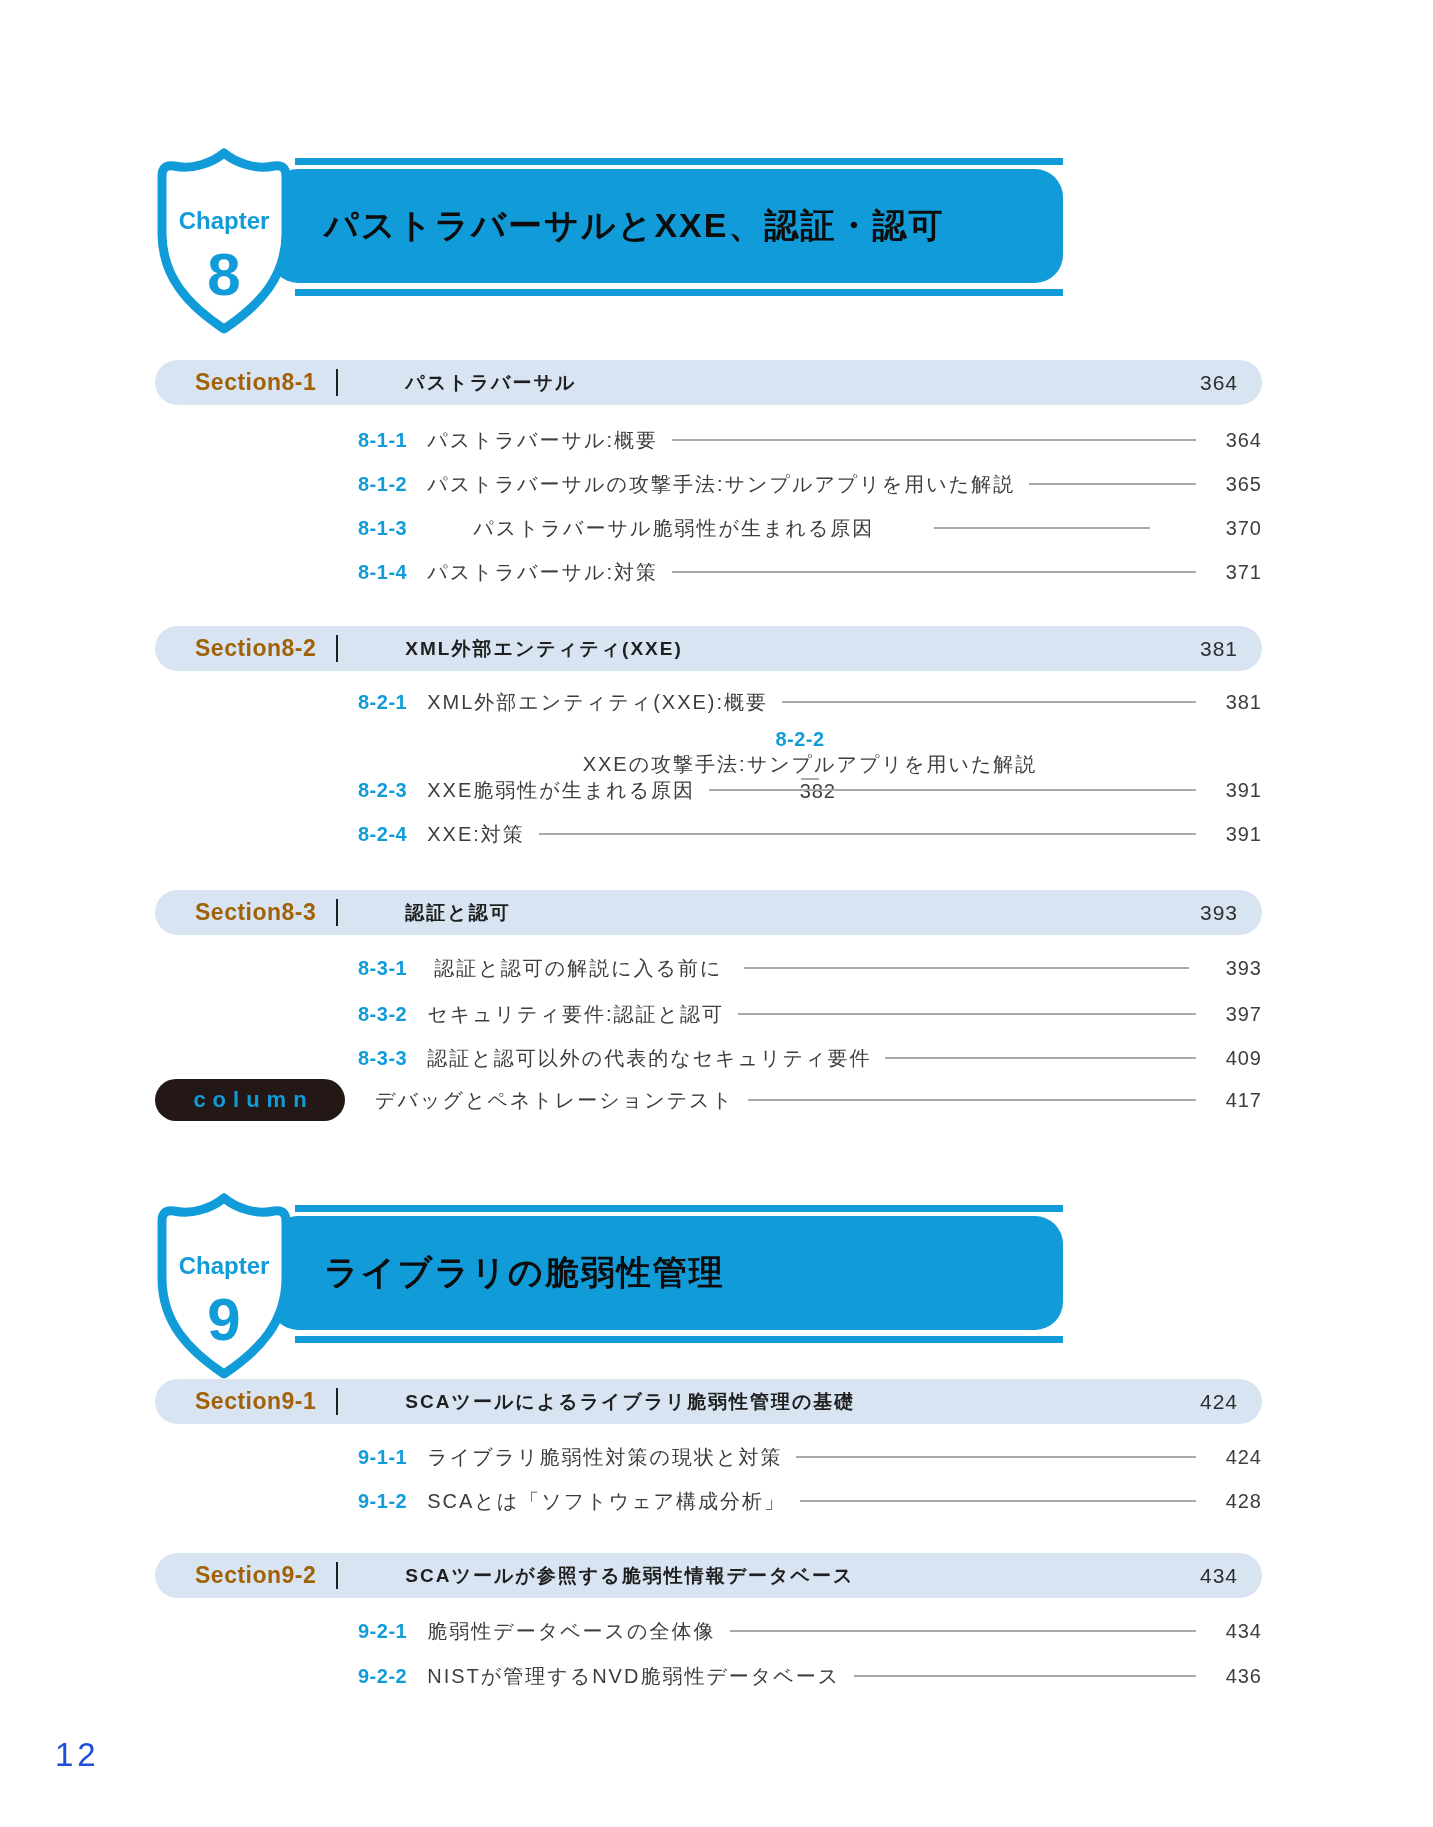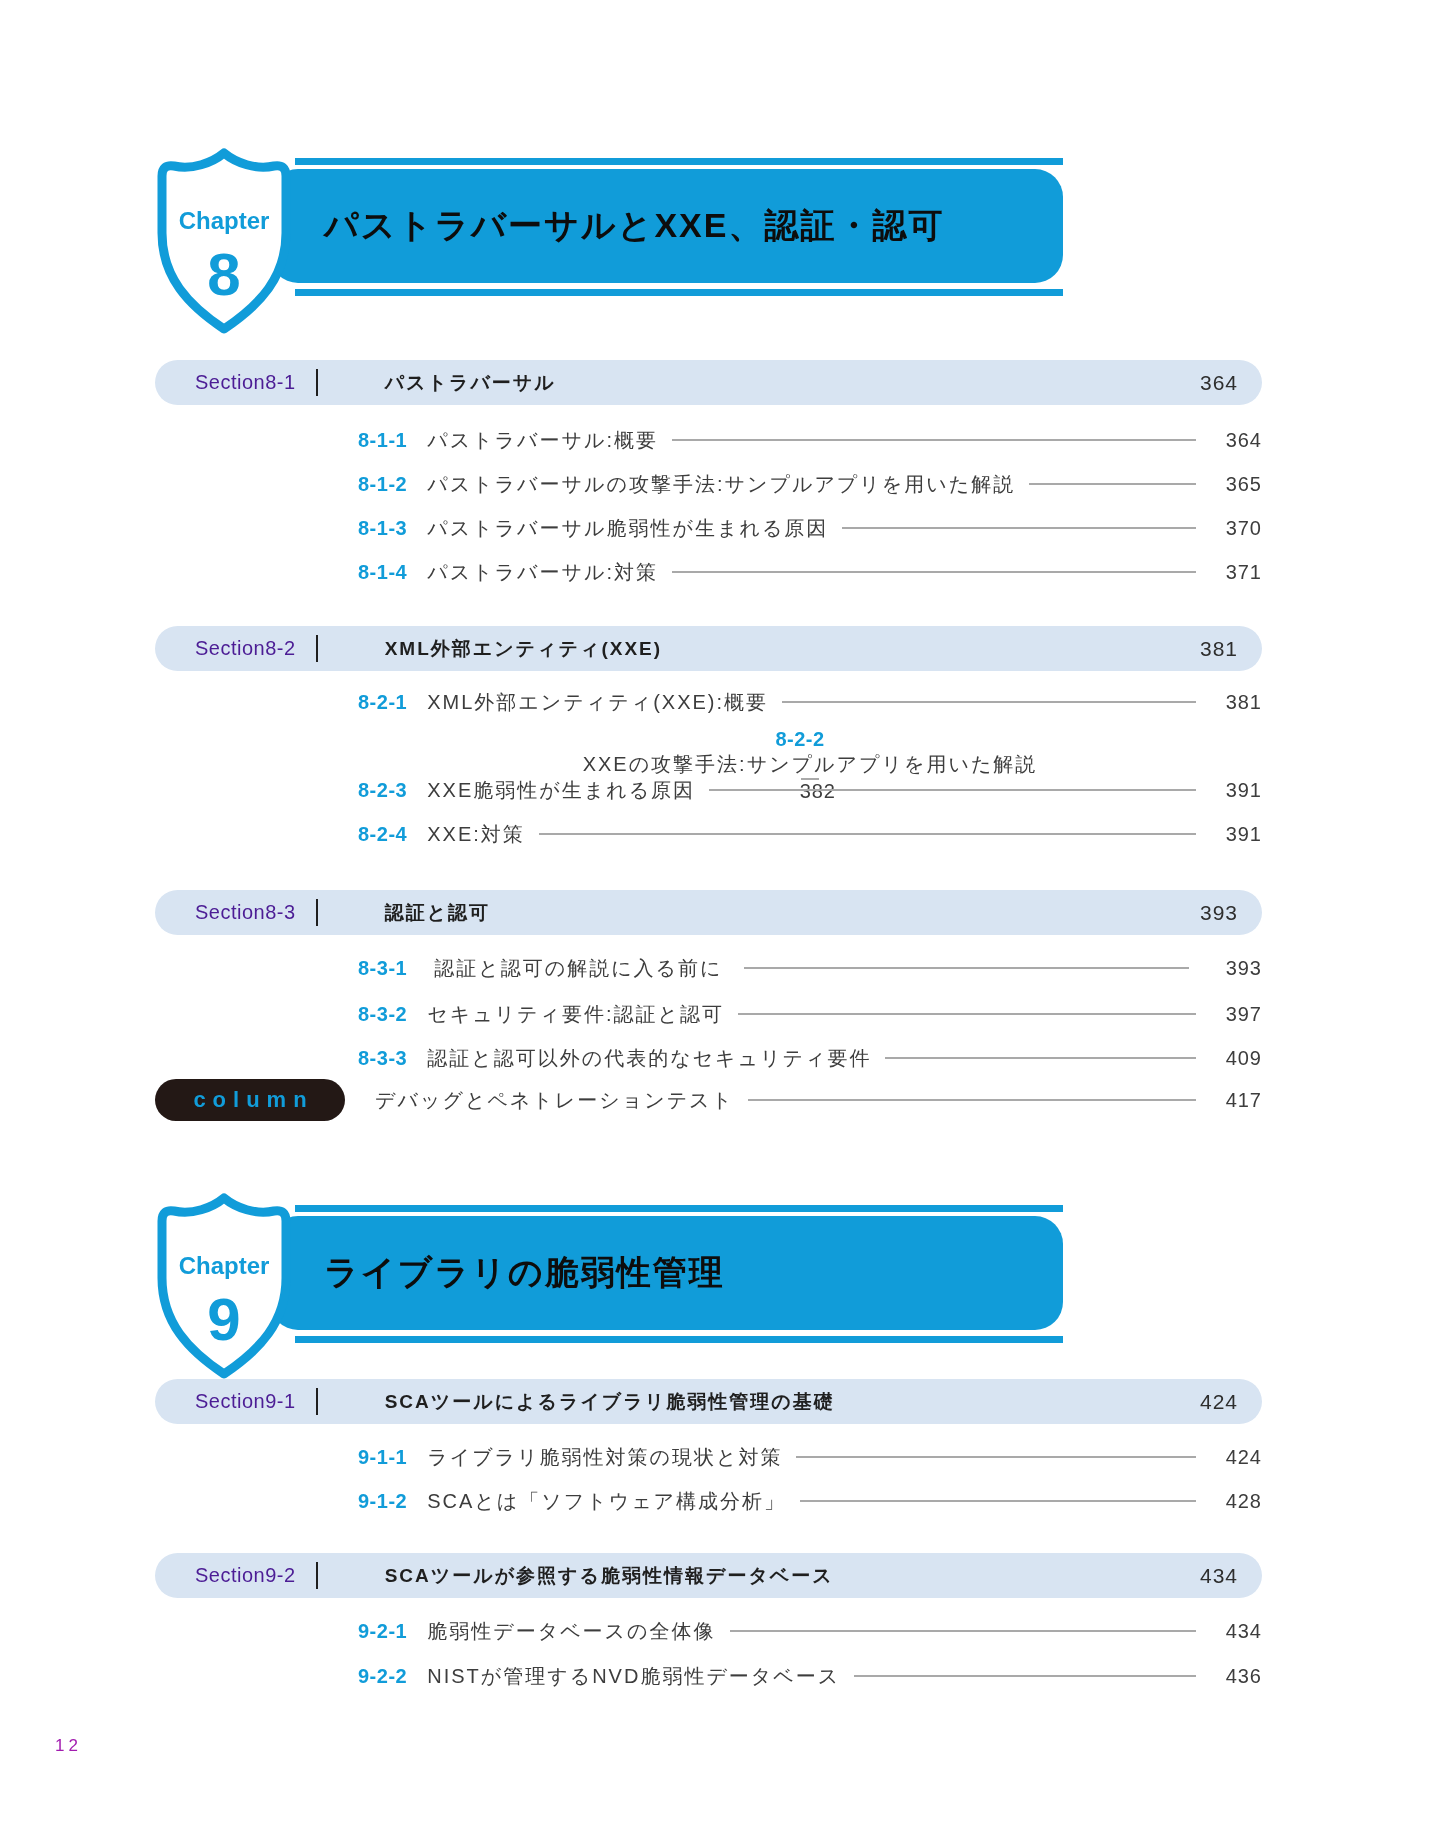--- a/index.html
+++ b/index.html
@@ -9,42 +9,42 @@
   
   .bline{position:absolute;height:7px;background:#119cd9;z-index:1;}
   .banner{position:absolute;left:270px;width:793px;height:114px;background:#119cd9;
           border-radius:28px;z-index:1;display:flex;align-items:center;}
   .btitle{font-size:34px;font-weight:900;color:#0d0d0d;letter-spacing:2px;padding-left:54px;}
   .shield{position:absolute;left:146px;width:156px;height:200px;z-index:2;}
 
   
   .pill{position:absolute;left:155px;width:1107px;height:45px;background:#d8e4f2;border-radius:23px;
         display:flex;align-items:center;padding:0 24px 0 40px;box-sizing:border-box;z-index:1;}
-  .slabel{font-size:20px;font-weight:normal;color:#4c1d95;letter-spacing:0.5px;white-space:nowrap;}
+  .slabel{font-size:23px;font-weight:bold;color:#a16207;letter-spacing:0.5px;white-space:nowrap;}
   .vbar{width:2px;height:27px;background:#1f1f1f;margin:0 20px;flex:none;}
   .stitle{font-size:19px;font-weight:bold;color:#1f1f1f;letter-spacing:2px;white-space:nowrap;margin-left:47px;}
   .spg{margin-left:auto;font-size:21px;color:#2e2e2e;letter-spacing:1px;}
 
   
   .row{position:absolute;left:155px;width:1107px;height:36px;display:flex;align-items:center;
        padding-left:203px;box-sizing:border-box;}
   .no{font-weight:bold;color:#119cd9;font-size:20px;margin-right:20px;letter-spacing:0.5px;white-space:nowrap;}
   .ttl{font-size:20px;color:#3d3d3d;letter-spacing:2px;white-space:nowrap;}
   .lead{flex:1;border-top:2px solid #a9a9a9;margin:0 14px;height:0;min-width:18px;}
   .pg{min-width:52px;text-align:right;font-size:20px;color:#3d3d3d;letter-spacing:1px;}
 
   
   .colrow{position:absolute;left:155px;width:1107px;height:44px;display:flex;align-items:center;
           box-sizing:border-box;}
   .colbadge{width:190px;height:42px;background:#231815;border-radius:21px;flex:none;
             display:flex;align-items:center;justify-content:center;}
   .colbadge span{color:#119cd9;font-weight:bold;font-size:22px;letter-spacing:7px;padding-left:7px;}
   .colrow .ttl{margin-left:30px;}
 
-  .pagenum{position:absolute;left:55px;top:1736px;font-size:17px;color:#a21caf;letter-spacing:4px;}
+  .pagenum{position:absolute;left:55px;top:1736px;font-size:33px;color:#1d4ed8;letter-spacing:4px;}
 </style>
 </head>
 <body>
 
 <div id="page">
 
   <div class="bline" style="top:158px;left:295px;width:768px;"></div>
   <div class="banner" style="top:169px;">
     <div class="btitle">パストラバーサルとXXE、認証・認可</div>
   </div>
@@ -66,21 +66,21 @@
     <span class="ttl">パストラバーサル:概要</span>
     <span class="lead"></span>
     <span class="pg">364</span>
   </div>
   <div class="row" style="top:466px;">
     <span class="no">8-1-2</span>
     <span class="ttl">パストラバーサルの攻撃手法:サンプルアプリを用いた解説</span>
     <span class="lead"></span>
     <span class="pg">365</span>
   </div>
-  <div class="row" style="top:510px;">
+  <div class="row" style="top:510px;gap:46px;">
     <span class="no">8-1-3</span>
     <span class="ttl">パストラバーサル脆弱性が生まれる原因</span>
     <span class="lead"></span>
     <span class="pg">370</span>
   </div>
   <div class="row" style="top:554px;">
     <span class="no">8-1-4</span>
     <span class="ttl">パストラバーサル:対策</span>
     <span class="lead"></span>
     <span class="pg">371</span>

